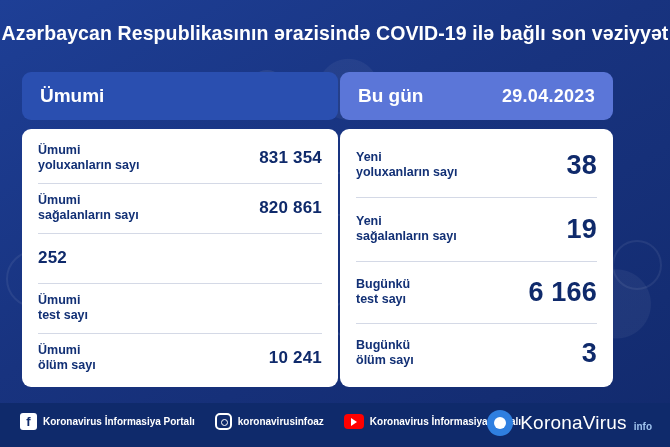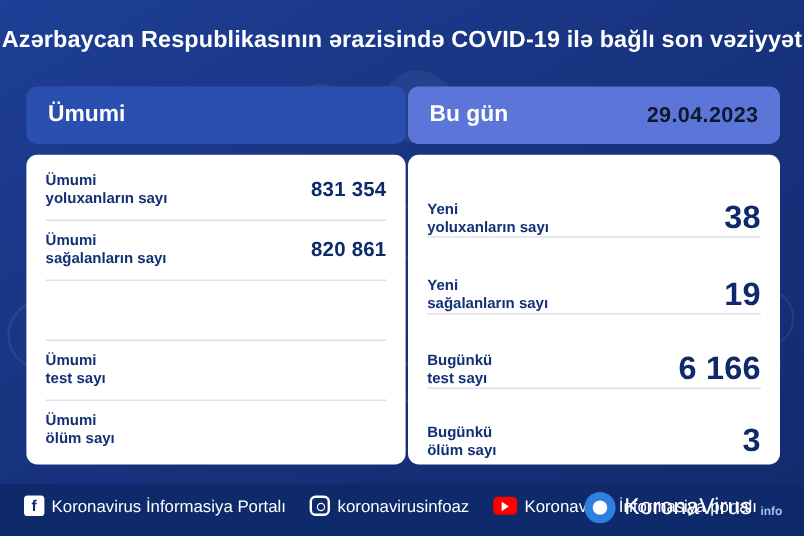--- a/index.html
+++ b/index.html
@@ -26,57 +26,57 @@
   .v4{width:34px;height:34px;left:330px;top:300px;}
   .v5{width:30px;height:30px;left:250px;top:70px;}
 
   .title{
     position:absolute;left:0;top:22px;width:670px;text-align:center;
     color:#ffffff;font-size:19.5px;font-weight:bold;letter-spacing:0.1px;
   }
 
   .col{position:absolute;top:72px;}
   .colL{left:22px;width:316px;}
-  .colR{left:340px;width:310px;}
+  .colR{left:340px;width:273px;}
 
   .hdr{
     border-radius:9px;height:48px;display:flex;align-items:center;
     box-sizing:border-box;padding:0 18px;justify-content:space-between;
   }
   .hdrL{background:#2a4fb0;}
   .hdrR{background:#5b76d8;}
   .hdr .h-label{color:#ffffff;font-size:19px;font-weight:bold;}
-  .hdr .h-date{color:#0f172a;font-size:18px;font-weight:bold;letter-spacing:0.3px;}
+  .hdr .h-date{color:#ffffff;font-size:18px;font-weight:bold;letter-spacing:0.3px;}
 
   .panel{
     margin-top:9px;border-radius:9px;background:#ffffff;
     box-sizing:border-box;padding:4px 0;
   }
   .panelL{height:258px;}
   .panelR{height:258px;}
 
   .row{
     display:flex;align-items:center;justify-content:space-between;
     box-sizing:border-box;padding:0 16px;position:relative;
   }
   .rowL{height:50px;}
-  .rowR{height:50px;align-items:flex-end;}
+  .rowR{height:50px;}
   .row + .row:before{
     content:"";position:absolute;left:16px;right:16px;top:0;height:1px;background:#d4d9e6;
   }
   .lab{color:#123075;font-size:12.5px;font-weight:bold;line-height:15px;}
   .lab span{display:block;}
   .num{color:#0f2a6b;font-weight:bold;font-size:17px;letter-spacing:0.2px;}
   .numR{font-size:27px;}
 
   
   .footer{position:absolute;left:0;bottom:0;width:670px;height:44px;background:#0f2a6b;}
   .fitems{position:absolute;left:20px;top:10px;display:flex;align-items:center;gap:20px;}
   .fitem{display:flex;align-items:center;gap:6px;}
-  .fitem .ftext{color:#ffffff;font-size:14px;}
+  .fitem .ftext{color:#ffffff;font-size:10px;font-weight:bold;}
   .fb{width:17px;height:17px;border-radius:3px;background:#ffffff;color:#0f2a6b;
       font-size:13px;font-weight:bold;display:flex;align-items:center;justify-content:center;}
   .fig{width:17px;height:17px;border-radius:5px;border:2px solid #ffffff;box-sizing:border-box;position:relative;}
   .fig:after{content:"";position:absolute;left:4px;top:4px;width:5px;height:5px;border-radius:50%;border:1.5px solid #fff;}
   .fyt{width:20px;height:15px;border-radius:4px;background:#ff0000;position:relative;}
   .fyt:after{content:"";position:absolute;left:7px;top:3.5px;border-left:6px solid #fff;border-top:4px solid transparent;border-bottom:4px solid transparent;}
 
   .brand{position:absolute;right:18px;top:7px;display:flex;align-items:center;gap:7px;}
   .brand-sun{width:26px;height:26px;border-radius:50%;background:#2f7fe0;position:relative;}
   .brand-sun:after{content:"";position:absolute;left:7px;top:7px;width:12px;height:12px;border-radius:50%;background:#ffffff;}
@@ -112,34 +112,36 @@
 
       <div class="row rowL">
         <div class="lab">
           <span>Ümumi</span>
           <span>sağalanların sayı</span>
         </div>
         <div class="num">820 861</div>
       </div>
 
       <div class="row rowL">
+        <div class="num">252</div>
       </div>
 
       <div class="row rowL">
         <div class="lab">
           <span>Ümumi</span>
           <span>test sayı</span>
         </div>
       </div>
 
       <div class="row rowL">
         <div class="lab">
           <span>Ümumi</span>
           <span>ölüm sayı</span>
         </div>
+        <div class="num">10 241</div>
       </div>
 
     </div>
   </div>
 
   <div class="col colR">
     <div class="hdr hdrR">
       <div class="h-label">Bu gün</div>
       <div class="h-date">29.04.2023</div>
     </div>

